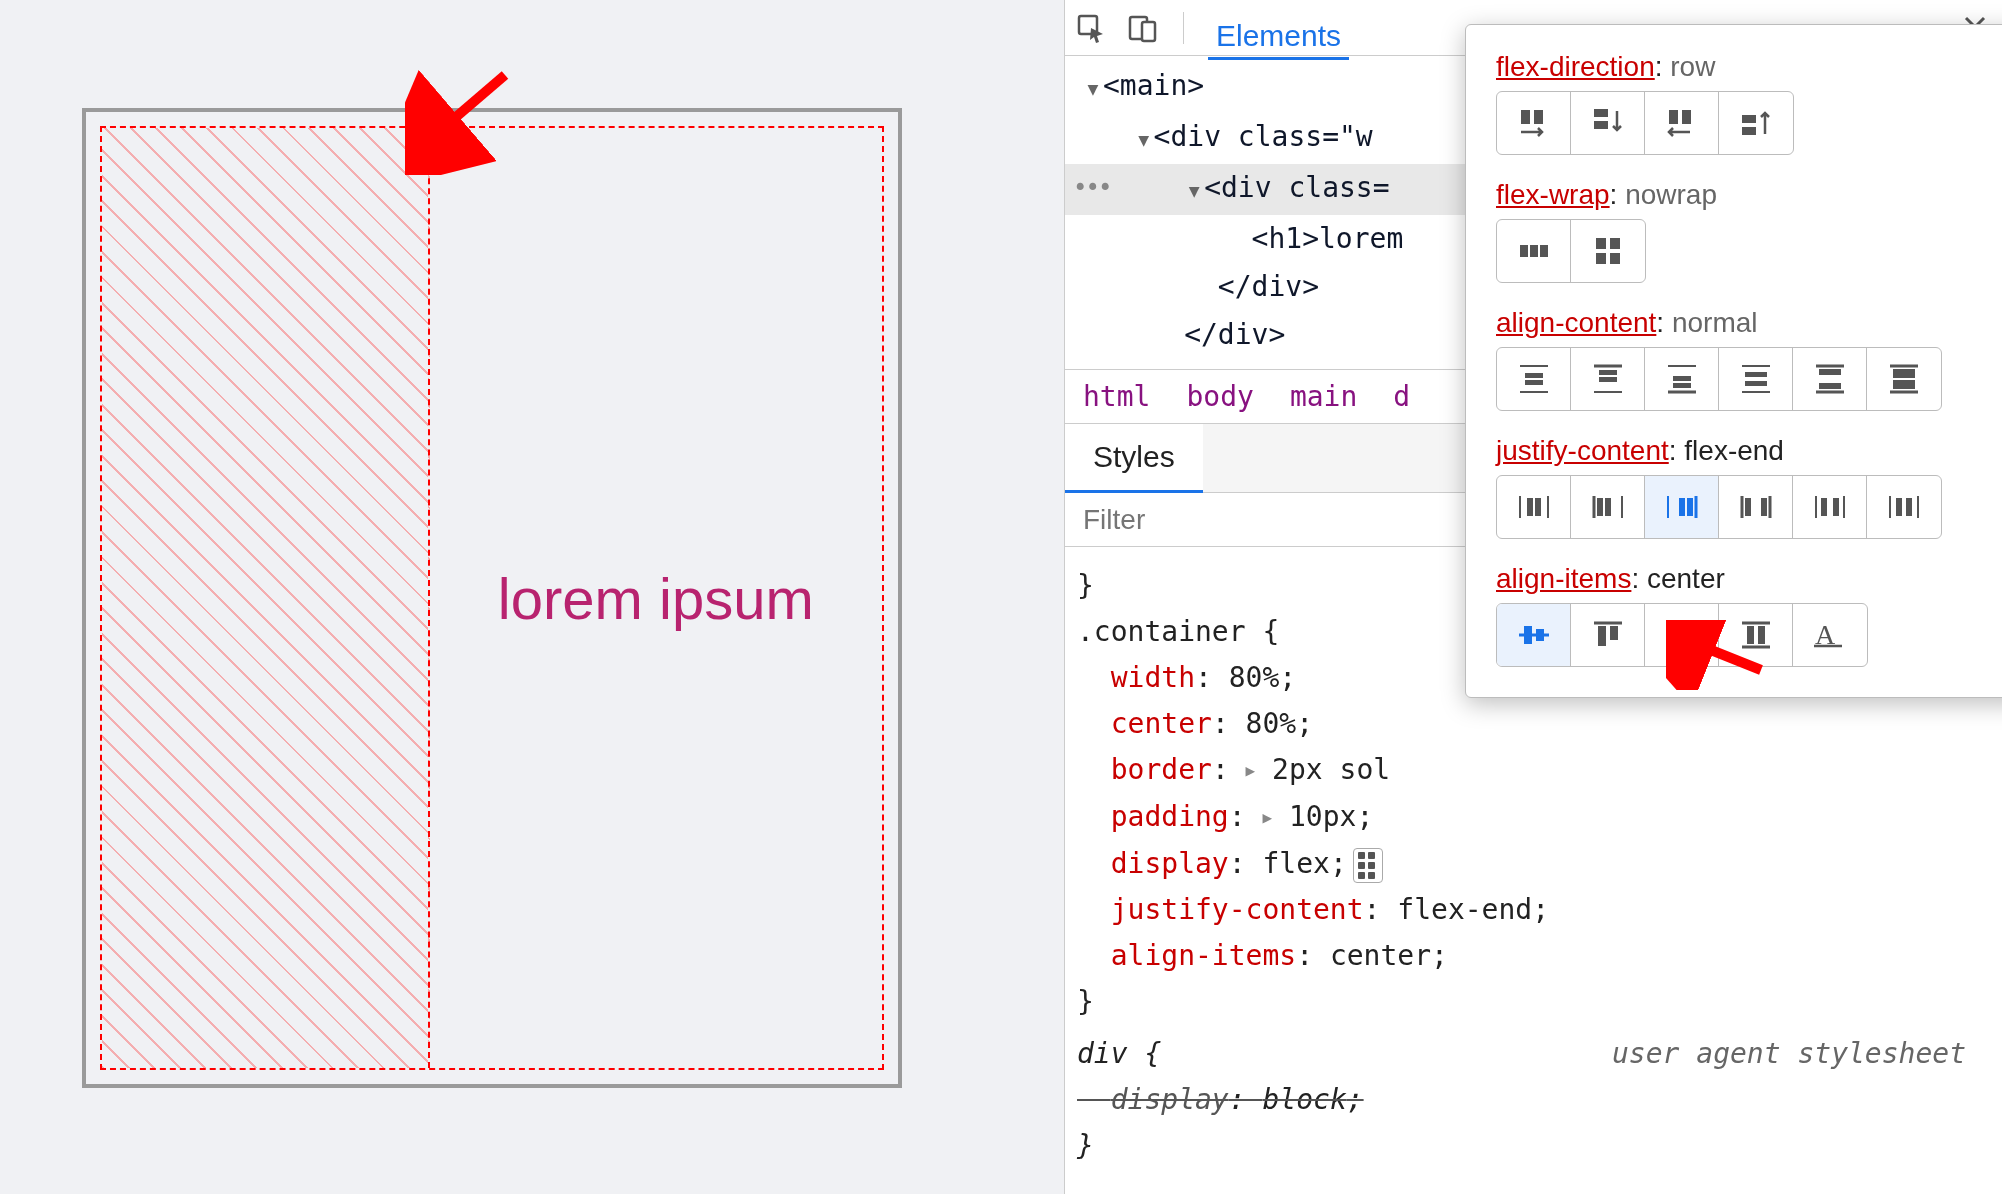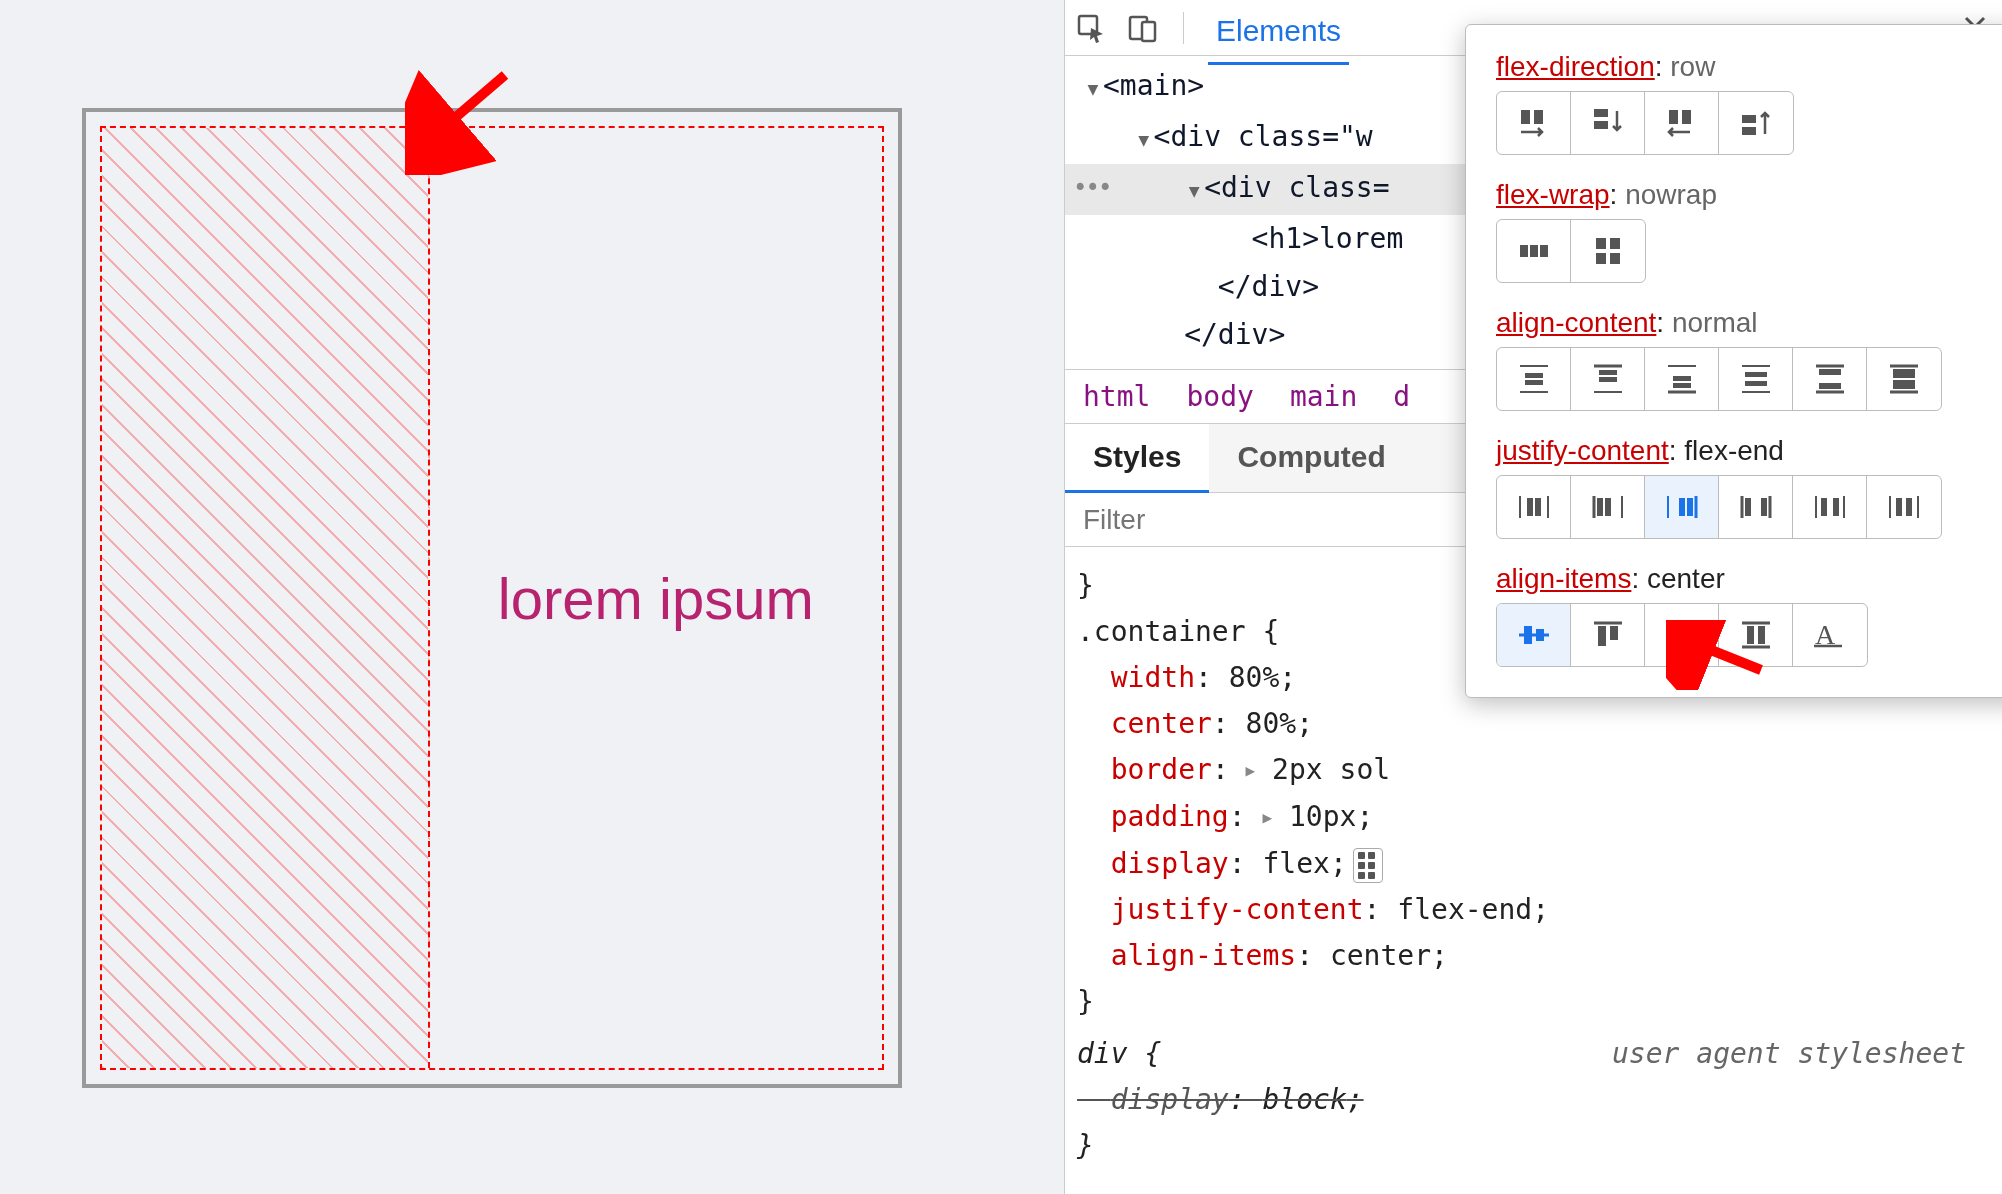--- a/index.html
+++ b/index.html
@@ -69,21 +69,21 @@
     height: 56px;
     display: flex;
     align-items: center;
     border-bottom: 1px solid #ccc;
     padding: 0 10px;
     gap: 18px;
   }
   .dt-icons { display: flex; gap: 20px; align-items: center; }
   .dt-divider { width: 1px; height: 32px; background: #ccc; margin: 0 6px; }
   .dt-tab { font-size: 30px; color: #333; padding: 10px 8px; }
-  .dt-tab.active { color: #1a73e8; border-bottom: 3px solid #1a73e8; margin-bottom: -14px; padding-bottom: 14px; }
+  .dt-tab.active { color: #1a73e8; border-bottom: 3px solid #1a73e8; margin-bottom: -14px; padding-bottom: 4px; }
   .dt-close { position: absolute; right: 14px; top: 14px; }
 
   .dom-tree {
     font-family: Menlo, Consolas, monospace;
     font-size: 28px;
     line-height: 48px;
     padding: 6px 0 10px 0;
     border-bottom: 1px solid #ccc;
   }
   .dom-line { white-space: pre; padding-left: 18px; }
@@ -101,21 +101,21 @@
     font-family: Menlo, Consolas, monospace;
     font-size: 28px;
     color: #881280;
   }
   .subtabs {
     display: flex;
     border-bottom: 1px solid #ccc;
     font-size: 30px;
     background: #f5f5f5;
   }
-  .subtab { padding: 16px 28px; color: #555; font-weight: bold; }
+  .subtab { padding: 16px 28px; color: #555; }
   .subtab.active { color: #222; border-bottom: 3px solid #1a73e8; background: #fff; margin-bottom: -1px; }
 
   .filter-bar {
     border-bottom: 1px solid #ccc;
     padding: 0 18px;
     height: 54px;
     display: flex;
     align-items: center;
   }
   .filter-input {
@@ -253,21 +253,20 @@
 
   <div class="breadcrumb">
     <span>html</span>
     <span>body</span>
     <span>main</span>
     <span>d</span>
   </div>
 
   <div class="subtabs">
     <div class="subtab active">Styles</div>
-    <div class="subtab">Computed</div>
   </div>
 
   <div class="filter-bar">
     <input class="filter-input" placeholder="Filter" style="">
   </div>
 
   <div class="styles-body">
     <div class="rule"><span class="brace">}</span></div>
     <div class="rule"><span class="selector">.container</span> <span class="brace">{</span></div>
     <div class="rule">&nbsp;&nbsp;<span class="prop">width</span><span class="punct">: </span><span class="val">80%</span><span class="punct">;</span></div>

